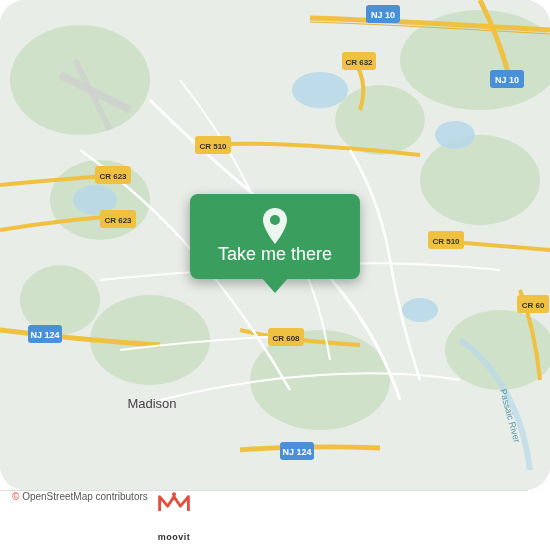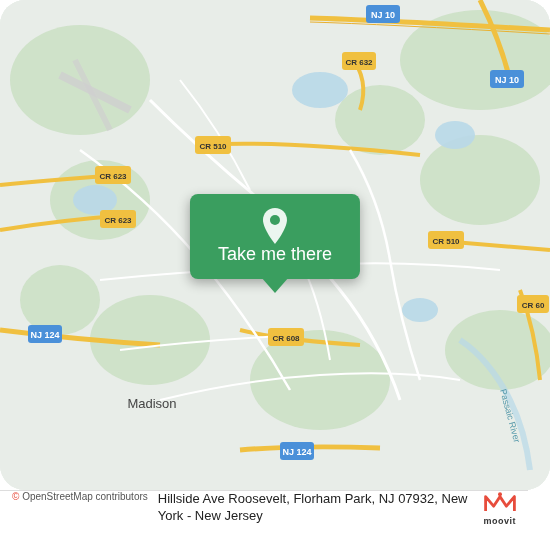--- a/index.html
+++ b/index.html
@@ -118,20 +118,21 @@
     .moovit-icon {
       width: 32px;
       height: 24px;
     }
 
     .moovit-text {
       font-size: 9px;
       color: #333;
       font-weight: bold;
       letter-spacing: 0.5px;
+      margin-top: 16px;
     }
 
   </style>
 </head>
 <body>
 
 <div id="map-container">
   <div class="map-bg"></div>
 
   <svg class="map-svg" viewBox="0 0 550 490" xmlns="http://www.w3.org/2000/svg">
@@ -237,21 +238,20 @@
       </svg>
     </div>
     <span class="popup-label">Take me there</span>
   </div>
 </div>
 
 <div id="bottom-bar">
   <div class="osm-logo">
     <span>©</span> OpenStreetMap contributors
   </div>
-  <div class="address-text">Hillside Ave Roosevelt, Florham Park, NJ 07932, New York - New Jersey</div>
   <div class="moovit-logo">
 
     <svg class="moovit-icon" viewBox="0 0 40 28" xmlns="http://www.w3.org/2000/svg">
 
       <path d="M2 24 L2 6 L12 18 L20 6 L28 18 L38 6 L38 24" stroke="#e74c3c" stroke-width="3.5" fill="none" stroke-linejoin="round"></path>
 
       <circle cx="20" cy="3" r="2.5" fill="#e74c3c"></circle>
     </svg>
     <span class="moovit-text">moovit</span>
   </div>

